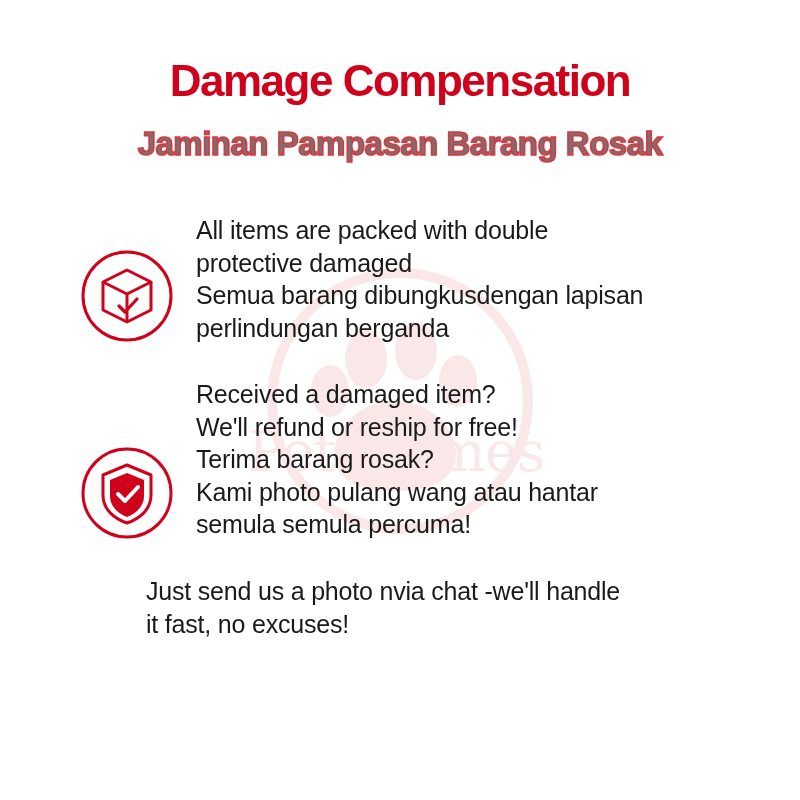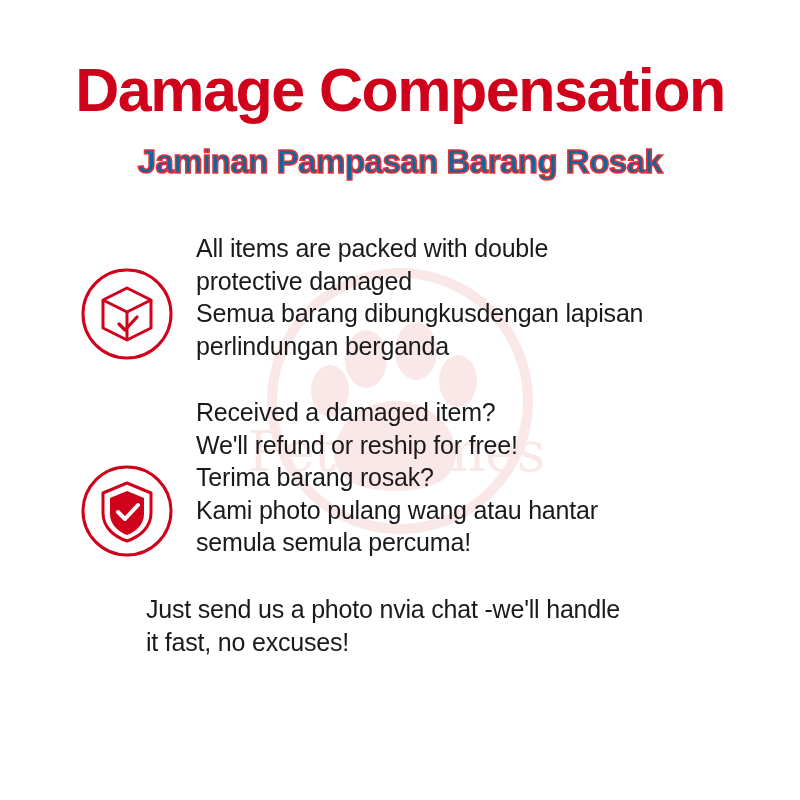--- a/index.html
+++ b/index.html
@@ -49,32 +49,32 @@
   }
 
   
   .headings {
     position: relative;
     z-index: 2;
     padding-top: 58px;
     text-align: center;
   }
   .title-en {
-    font-size: 61px;
+    font-size: 44px;
     font-weight: bold;
     color: #d0021b;
     letter-spacing: -1.5px;
     line-height: 1.05;
     margin: 0;
   }
   .title-ms {
     margin: 22px 0 0 0;
     font-size: 33px;
     font-weight: bold;
-    color: #0369a1;
+    color: #737373;
     -webkit-text-stroke: 1.6px #e2343b;
     letter-spacing: -0.5px;
     line-height: 1.1;
     text-shadow: 0 0 0 #e2343b;
   }
 
   
   .features {
     position: relative;
     z-index: 2;

